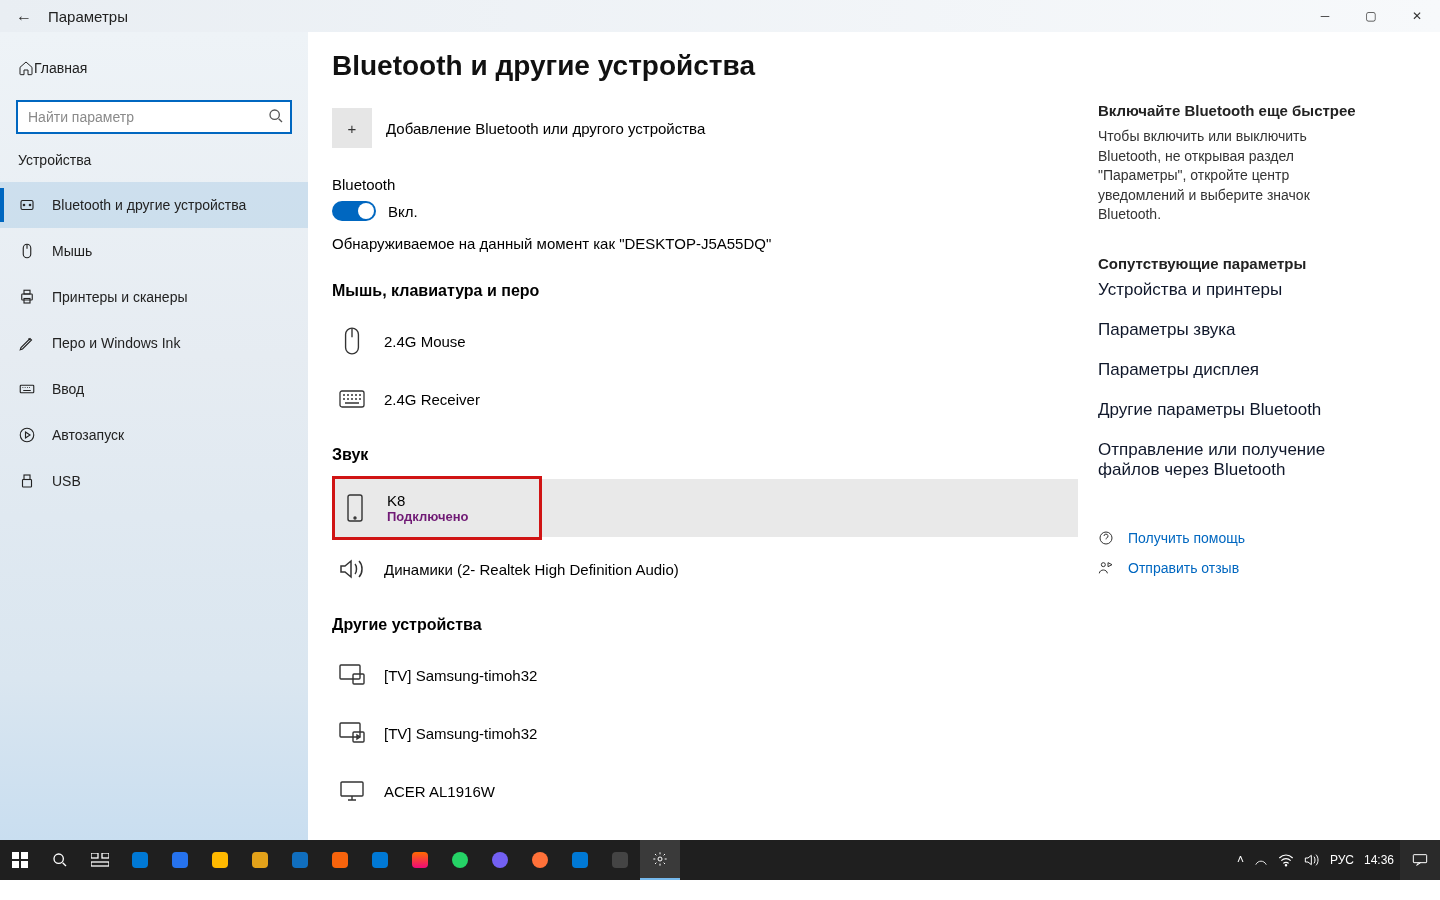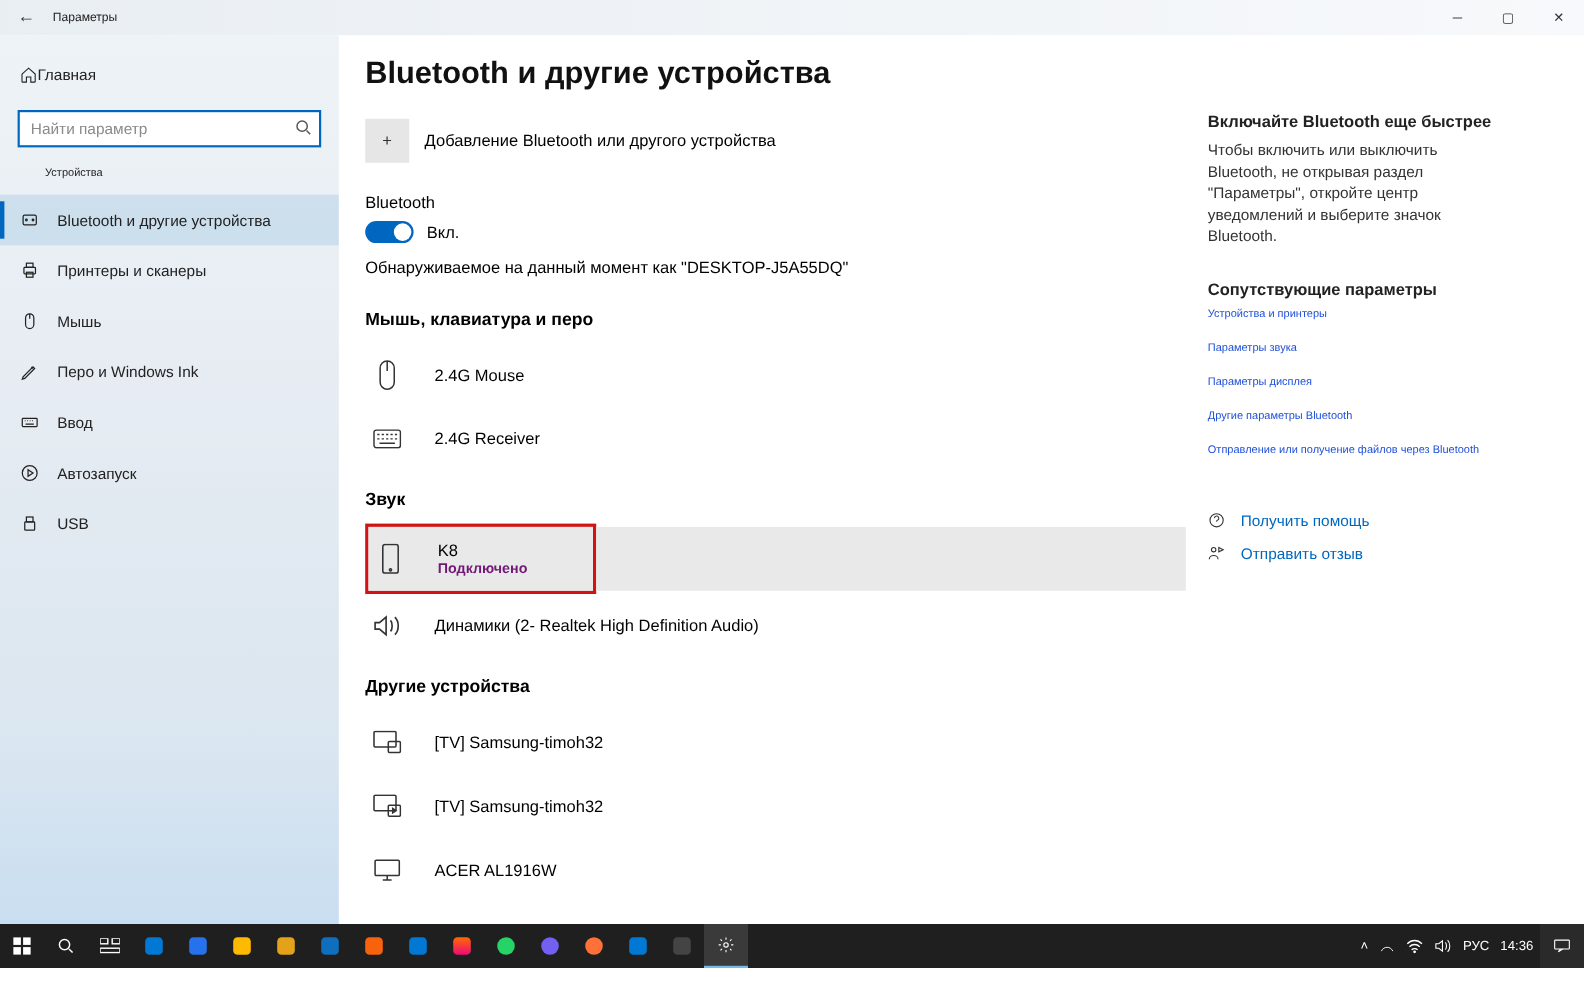--- a/index.html
+++ b/index.html
@@ -1,34 +1,34 @@
 <!DOCTYPE html>
 <html><head>
 <meta charset="utf-8">
 <style>
 * { margin: 0; padding: 0; box-sizing: border-box; font-family: "Segoe UI", Tahoma, sans-serif; }
 html, body { width: 1440px; height: 900px; overflow: hidden; background: #fff; }
 
 
 .titlebar { height: 32px; display: flex; align-items: center; background: linear-gradient(to right, #e9eef3, #f7f9fb); }
 .titlebar .back { width: 48px; text-align: center; font-size: 16px; color: #333; cursor: default;}
-.titlebar .title { font-size: 11px; color: #222; }
+.titlebar .title { font-size: 15px; color: #222; }
 .titlebar .spacer { flex: 1; }
 .titlebar .wbtn { width: 46px; height: 32px; display: flex; align-items: center; justify-content: center; font-size: 12px; color: #333; }
 
 
 .app { display: flex; height: 808px; }
 .sidebar { width: 308px; background: linear-gradient(to bottom, #eef3f7, #e6ecf2 40%, #dae6f0 80%, #c9def0); padding-top: 20px; }
 .home-row { display: flex; align-items: center; padding: 8px 18px; font-size: 14px; color: #222; }
 .home-row svg { width: 16px; height: 16px; }
 .searchwrap { margin: 16px 16px 18px 16px; position: relative; }
 .searchwrap input { width: 100%; height: 34px; border: 2px solid #0067c0; background: #fff; padding: 0 30px 0 10px; font-size: 14px; outline: none; color:#333;}
 .searchwrap input::placeholder { color: #8a8a8a; }
 .searchwrap .sicon { position: absolute; right: 8px; top: 8px; color: #555; }
-.section-label { padding: 0 0 14px 18px; font-size: 10px; color: #222; margin-left: 23px; }
+.section-label { padding: 0 0 14px 18px; font-size: 14px; color: #222; }
 
 .navitem { height: 46px; display: flex; align-items: center; gap: 16px; padding: 0 18px; font-size: 14px; color: #222; cursor: default; position: relative; }
 .navitem.active { background: rgba(0,103,192,0.12); }
 .navitem.active::before { content:""; position:absolute; left:0; top:6px; bottom:6px; width:4px; background:#0067c0; }
 .navitem svg { width: 18px; height: 18px; flex: 0 0 18px; }
 
 
 .main { flex: 1; display: flex; overflow: hidden; }
 .content { width: 790px; padding: 18px 20px 0 24px; overflow-y: auto; }
 .right { width: 300px; padding: 70px 30px 0 0; font-size: 14px; color:#222; }
@@ -41,33 +41,33 @@
 .btlabel { font-size: 15px; margin-bottom: 8px; }
 .toggle-row { display:flex; align-items:center; gap:12px; margin-bottom: 14px; }
 .toggle { width: 44px; height: 20px; border-radius: 10px; background: #0067c0; position: relative; }
 .toggle .knob { position:absolute; right:2px; top:2px; width:16px; height:16px; background:#fff; border-radius:50%; }
 .toggle-row .state { font-size: 15px; }
 
 .discover { font-size: 15px; margin-bottom: 30px; }
 
 h2.group { font-weight: 600; font-size: 16px; margin: 18px 0 12px 0; }
 
-.devicerow { display:flex; align-items:center; gap:27px; height: 58px; padding: 0 10px 0 4px; }
+.devicerow { display:flex; align-items:center; gap:16px; height: 58px; padding: 0 10px 0 4px; }
 .devicerow .dicon { width: 32px; display:flex; justify-content:center; color:#333;}
 .devicerow .dtitle { font-size: 15px; }
 .devicerow .dstatus { font-size: 13px; color: #701a75; font-weight: bold; }
 .devicerow.selected { background: #e9e9e9; }
 .highlight { border: 3px solid #d01414; display:inline-block; }
 .hl-wrap { display:flex; align-items:center; }
 .hl-wrap .rest { flex:1; height:58px; background:#e9e9e9; }
 
 
 .right h3 { font-weight: 600; font-size: 15px; margin-bottom: 8px; }
 .right p { font-size: 14px; color: #333; line-height: 1.4; margin-bottom: 30px; }
-.right a.link { display:block; color:#1d4ed8; font-size:10px; margin-bottom: 20px; text-decoration:none; }
+.right a.link { display:block; color:#0f172a; font-size:17px; margin-bottom: 20px; text-decoration:none; }
 .right .helprow { display:flex; align-items:flex-start; gap:14px; font-size:14px; color:#0067c0; margin-bottom:14px; }
 .right .helprow svg { width:16px; height:16px; color:#333; }
 
 
 .taskbar { height: 40px; background: #1f1f1f; display:flex; align-items:center; color:#fff; font-size:12px; }
 .taskbar .tbtn { width: 40px; height: 40px; display:flex; align-items:center; justify-content:center; }
 .taskbar .tbtn.active { background: #3a3a3a; border-bottom: 2px solid #76b9ed; }
 .taskbar .tspacer { flex:1; }
 .taskbar .tray { display:flex; align-items:center; gap:10px; padding-right:6px; }
 .taskbar .tray span { font-size: 12px; }
@@ -110,32 +110,32 @@
     <div class="navitem active">
       <svg viewBox="0 0 24 24" fill="none" stroke="currentColor" stroke-width="1.5">
           <rect x="4" y="6" width="16" height="12" rx="2"></rect>
           <circle cx="8" cy="12" r="1"></circle>
           <circle cx="16" cy="12" r="1"></circle>
         </svg>
       <span>Bluetooth и другие устройства</span>
     </div>
     <div class="navitem">
       <svg viewBox="0 0 24 24" fill="none" stroke="currentColor" stroke-width="1.5">
+          <rect x="7" y="3" width="10" height="18" rx="5"></rect>
+          <path d="M12 3v6"></path>
+        </svg>
+      <span>Мышь</span>
+    </div>
+    <div class="navitem">
+      <svg viewBox="0 0 24 24" fill="none" stroke="currentColor" stroke-width="1.5">
           <rect x="5" y="8" width="14" height="8" rx="1"></rect>
           <rect x="8" y="3" width="8" height="5"></rect>
           <rect x="8" y="14" width="8" height="6"></rect>
         </svg>
       <span>Принтеры и сканеры</span>
-    </div>
-    <div class="navitem">
-      <svg viewBox="0 0 24 24" fill="none" stroke="currentColor" stroke-width="1.5">
-          <rect x="7" y="3" width="10" height="18" rx="5"></rect>
-          <path d="M12 3v6"></path>
-        </svg>
-      <span>Мышь</span>
     </div>
     <div class="navitem">
       <svg viewBox="0 0 24 24" fill="none" stroke="currentColor" stroke-width="1.5">
           <path d="M3 21l3-1 12-12-2-2L4 18l-1 3z"></path>
           <path d="M14 6l2 2"></path>
         </svg>
       <span>Перо и Windows Ink</span>
     </div>
     <div class="navitem">
       <svg viewBox="0 0 24 24" fill="none" stroke="currentColor" stroke-width="1.5">

